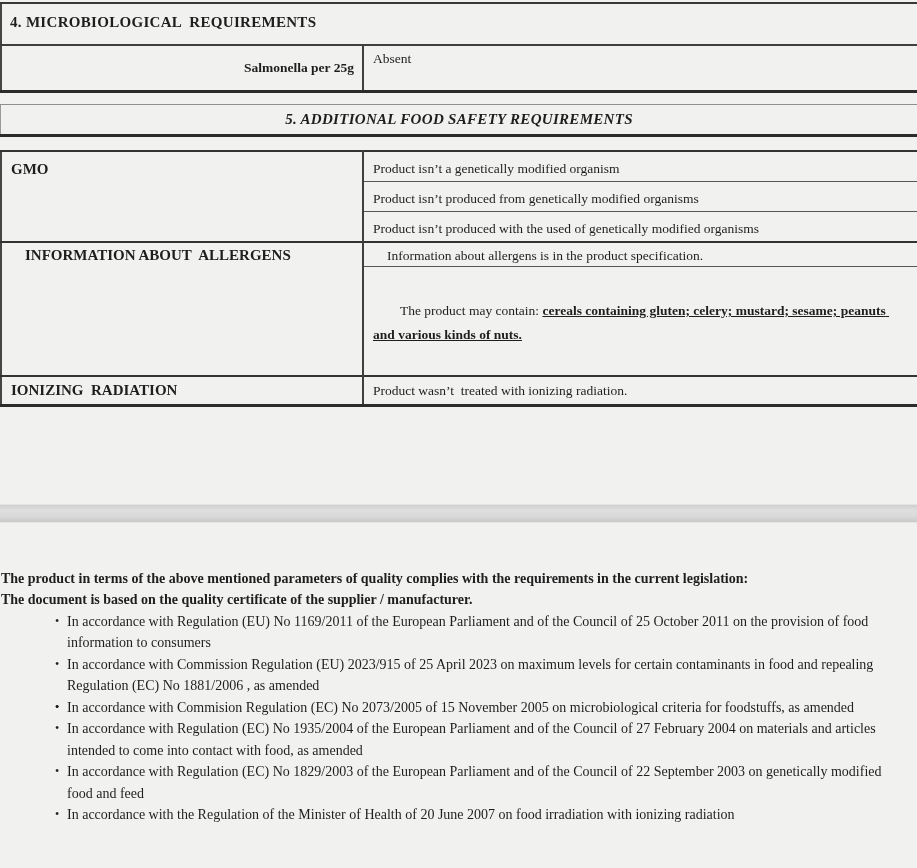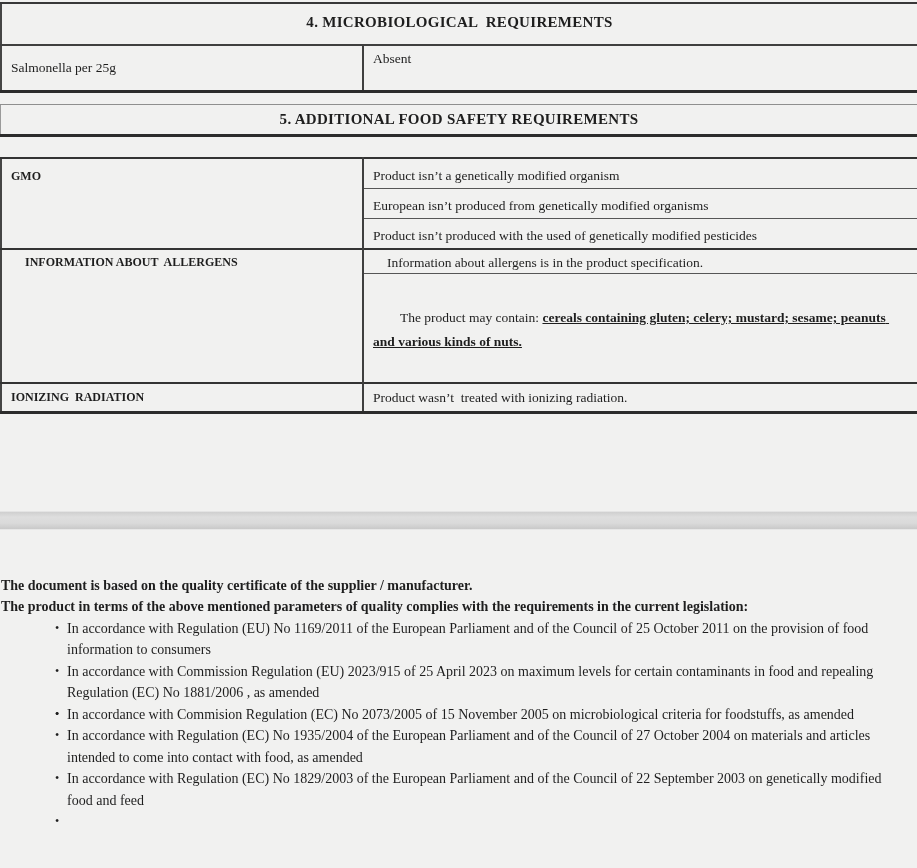--- a/index.html
+++ b/index.html
@@ -32,65 +32,66 @@
     white-space: pre-wrap;
     padding: 8px 8px 4px 9px;
   }
   
   .tblA {
     border-top: 2px solid #383838;
     border-left: 2px solid #454545;
     border-bottom: 3px solid #2c2c2c;
   }
   .tblA .hdr-cell {
-    text-align: center;
     font-weight: bold;
     font-size: 15px;
     letter-spacing: 0.3px;
     height: 26px;
     padding: 10px 8px 4px 8px;
     border-bottom: 2px solid #3f3f3f;
   }
   .tblA .p-cell {
-    font-weight: normal;
+    font-weight: bold;
     height: 27px;
     padding-top: 13px;
+    text-align: right;
   }
   .tblA .v-cell {
     border-left: 2px solid #3f3f3f;
     padding-top: 4px;
   }
   
   .tblB {
     margin-top: 11px;
     border-top: 1.5px solid #8f8f8f;
     border-left: 1.5px solid #9a9a9a;
     border-bottom: 3px solid #2c2c2c;
-    margin-bottom: 20px;
+    margin-bottom: 13px;
+    font-style: italic;
   }
   .tblB .hdr-cell {
     text-align: center;
     font-weight: bold;
     font-size: 15px;
     letter-spacing: 0.3px;
     height: 20px;
     padding: 6px 8px 3px 8px;
   }
   
   .tblC {
     border-top: 2px solid #333333;
     border-left: 2px solid #454545;
     border-bottom: 3px solid #2c2c2c;
   }
   .tblC td { border-top: 1.5px solid #565656; }
   .tblC tr:first-child td { border-top: none; }
   .tblC tr.group-start td { border-top: 2.5px solid #333333; }
   .tblC .label-cell {
     font-weight: bold;
-    font-size: 12px;
+    font-size: 15px;
     padding-top: 9px;
     margin-top: 12px;
   }
   .tblC .value-cell {
     border-left: 2px solid #3f3f3f;
     border-radius: 10px;
   }
   .tblC .r-gmo   { height: 20px; }
   .tblC .r-al1   { height: 9px;  }
   .tblC .r-al1 td { padding-top: 4px; padding-bottom: 2px; padding-left: 23px; }
@@ -166,24 +167,24 @@
     <colgroup>
         <col class="c1">
         <col>
       </colgroup>
     <tbody>
         <tr class="r-gmo">
       <td rowspan="3" class="label-cell">GMO</td>
       <td class="value-cell">Product isn’t a genetically modified organism</td>
     </tr>
     <tr class="r-gmo">
-      <td class="value-cell">European isn’t produced from genetically modified organisms</td>
+      <td class="value-cell">Product isn’t produced from genetically modified organisms</td>
     </tr>
     <tr class="r-gmo">
-      <td class="value-cell">Product isn’t produced with the used of genetically modified pesticides</td>
+      <td class="value-cell">Product isn’t produced with the used of genetically modified organisms</td>
     </tr>
     <tr class="group-start r-al1">
       <td rowspan="2" class="label-cell">INFORMATION ABOUT  ALLERGENS</td>
       <td class="value-cell">Information about allergens is in the product specification.</td>
     </tr>
     <tr class="r-al2">
       <td class="value-cell allergen-rich">
         <span>The product may contain: </span><span class="bold-underline">cereals containing gluten; celery; mustard; sesame; peanuts and various kinds of nuts.</span>
       </td>
     </tr>
@@ -191,44 +192,45 @@
       <td class="label-cell">IONIZING  RADIATION</td>
       <td class="value-cell">Product wasn’t  treated with ionizing radiation.</td>
     </tr>
   </tbody>
     </table>
 
   <div class="gap-top"></div>
   <div class="page-separator"></div>
 
   <div class="footer">
+    <div class="intro-line">The product in terms of the above mentioned parameters of quality complies with the requirements in the current legislation:</div>
     <div class="intro-line">The document is based on the quality certificate of the supplier / manufacturer.</div>
-    <div class="intro-line">The product in terms of the above mentioned parameters of quality complies with the requirements in the current legislation:</div>
 
     <div class="bullet">
       <span class="bm">•</span>
       <span class="bt">In accordance with Regulation (EU) No 1169/2011 of the European Parliament and of the Council of 25 October 2011 on the provision of food information to consumers</span>
     </div>
     <div class="bullet">
       <span class="bm">•</span>
       <span class="bt">In accordance with Commission Regulation (EU) 2023/915 of 25 April 2023 on maximum levels for certain contaminants in food and repealing Regulation (EC) No 1881/2006 , as amended</span>
     </div>
     <div class="bullet">
       <span class="bm">•</span>
     </div>
     <div class="bullet">
       <span class="bm">•</span>
       <span class="bt">In accordance with Commision Regulation (EC) No 2073/2005 of 15 November 2005 on microbiological criteria for foodstuffs, as amended</span>
     </div>
     <div class="bullet">
       <span class="bm">•</span>
-      <span class="bt">In accordance with Regulation (EC) No 1935/2004 of the European Parliament and of the Council of 27 October 2004 on materials and articles intended to come into contact with food, as amended</span>
+      <span class="bt">In accordance with Regulation (EC) No 1935/2004 of the European Parliament and of the Council of 27 February 2004 on materials and articles intended to come into contact with food, as amended</span>
     </div>
     <div class="bullet">
       <span class="bm">•</span>
       <span class="bt">In accordance with Regulation (EC) No 1829/2003 of the European Parliament and of the Council of 22 September 2003 on genetically modified food and feed</span>
     </div>
     <div class="bullet">
       <span class="bm">•</span>
+      <span class="bt">In accordance with the Regulation of the Minister of Health of 20 June 2007 on food irradiation with ionizing radiation</span>
     </div>
   </div>
 
 </div>
 
 </body></html>

